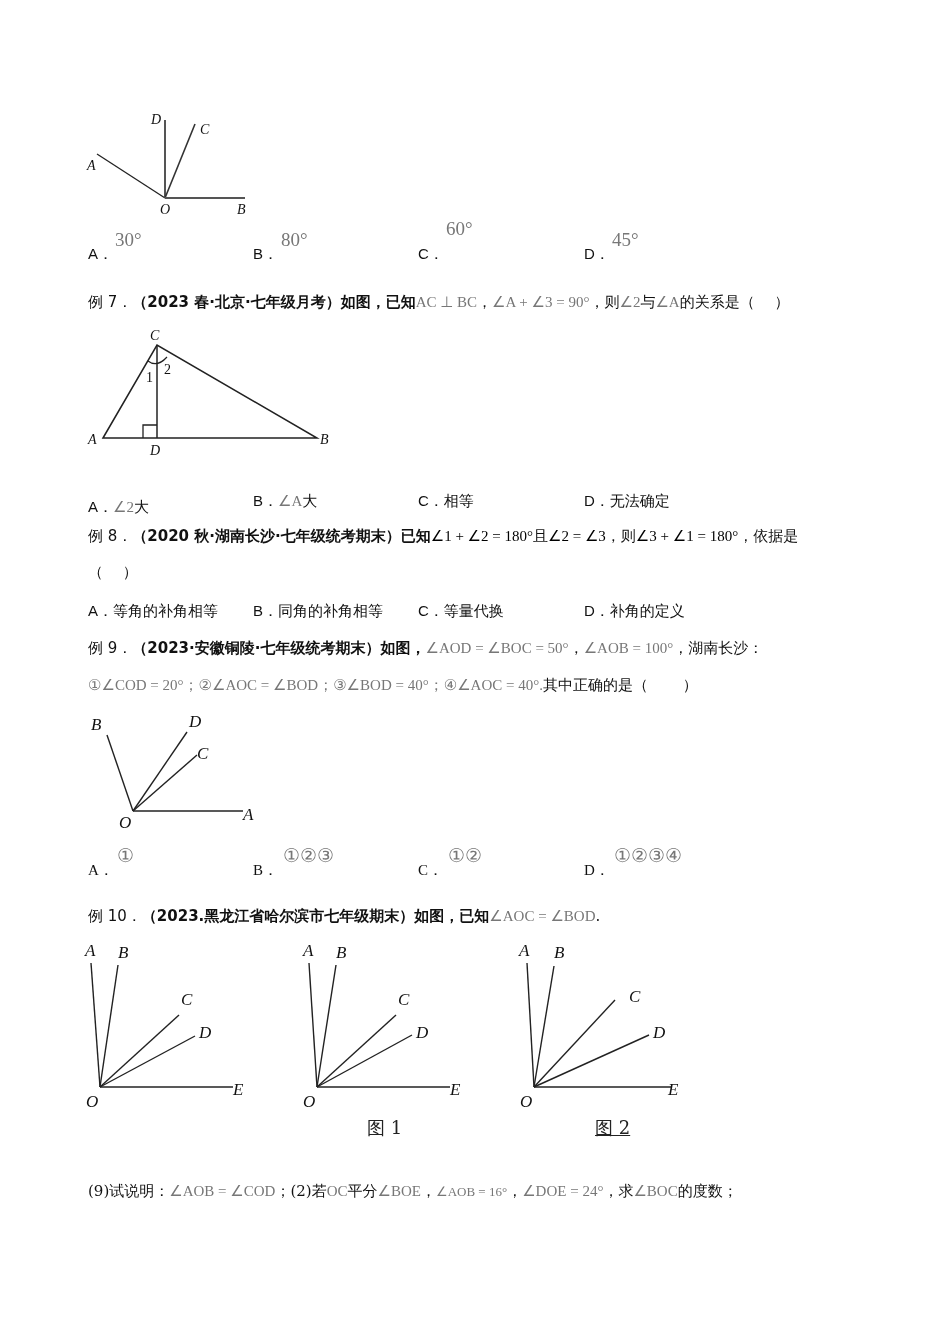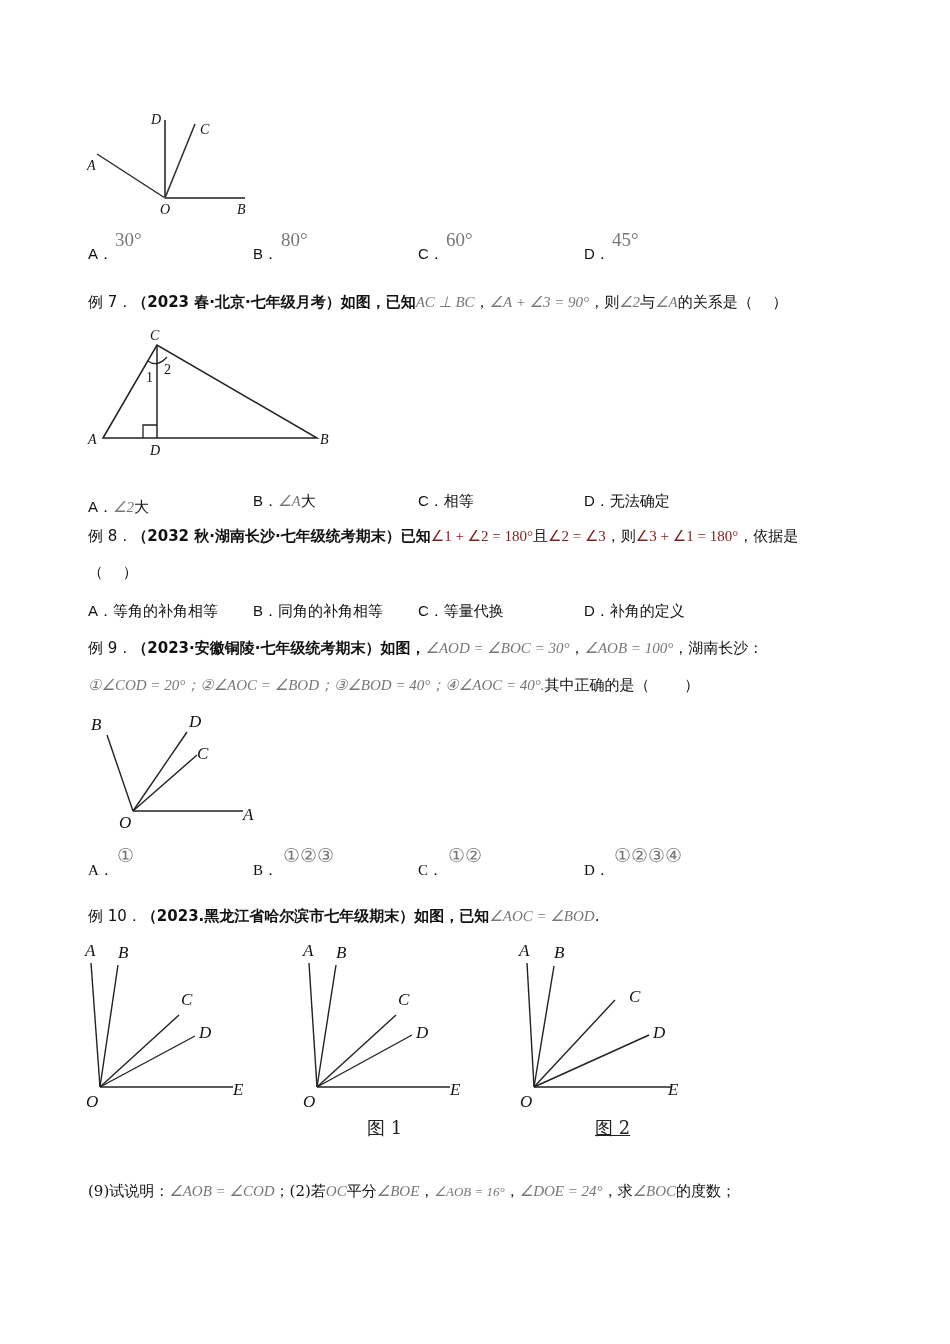--- a/index.html
+++ b/index.html
@@ -2,22 +2,22 @@
 <html><head>
   <meta charset="utf-8">
   <style>
     html, body { margin: 0; padding: 0; background: #ffffff; }
     body {
       width: 950px; height: 1344px; position: relative; overflow: hidden;
       font-family: "DejaVu Sans", sans-serif; color: #111;
     }
     .abs { position: absolute; }
     .row { position: absolute; left: 88px; font-size: 15px; line-height: 20px; white-space: nowrap; color: #111; }
-    .math { font-family: "Liberation Serif", serif; font-style: italic; color: #777; font-size: 15px; }
-    .mathn { font-family: "Liberation Serif", serif; color: #7f1d1d; font-size: 15px; }
+    .math { font-family: "Liberation Serif", serif; color: #777; font-size: 15px; }
+    .mathn { font-family: "Liberation Serif", serif; color: #000000; font-size: 15px; }
     .opt { position: absolute; font-size: 15px; line-height: 20px; white-space: nowrap; color: #111; }
     .optlabel { font-family: "Liberation Sans", sans-serif; }
     .serifopt { font-family: "Liberation Serif", serif; }
     .sup { position: absolute; font-family: "Liberation Serif", serif; color: #777; font-size: 19px; white-space: nowrap; }
     .fig-label { font-family: "Liberation Serif", serif; font-style: italic; font-size: 14px; fill: #111; }
     .fig-caption { position: absolute; font-family: "DejaVu Serif", serif; font-size: 18px; color: #222; }
     .bold { font-weight: bold; }
   </style>
 </head>
 <body>
@@ -33,21 +33,21 @@
   <text class="fig-label" x="80" y="114">O</text>
   <text class="fig-label" x="157" y="114">B</text>
 </svg>
 
 <div>
   <div class="opt" style="left:88px;top:244px;"><span class="optlabel">A．</span></div>
   <div class="sup" style="left:115px;top:229px;">30°</div>
   <div class="opt" style="left:253px;top:244px;"><span class="optlabel">B．</span></div>
   <div class="sup" style="left:281px;top:229px;">80°</div>
   <div class="opt" style="left:418px;top:244px;"><span class="optlabel">C．</span></div>
-  <div class="sup" style="left:446px;top:229px;">60°</div>
+  <div class="sup" style="left:446px;top:218px;">60°</div>
   <div class="opt" style="left:584px;top:244px;"><span class="optlabel">D．</span></div>
   <div class="sup" style="left:612px;top:229px;">45°</div>
 </div>
 
 <div class="row" style="top:292px;">
   <span>例 7．</span><span class="bold">（2023 春·北京·七年级月考）如图，已知</span><span class="math">AC ⊥ BC</span><span>，</span><span class="math">∠A + ∠3 = 90°</span><span>，则</span><span class="math">∠2</span><span>与</span><span class="math">∠A</span><span>的关系是（　 ）</span>
 </div>
 
 <svg class="abs" style="left:80px;top:322px;" width="270" height="140" viewBox="0 0 270 140">
   <polygon points="23,116 77,23 237,116" fill="none" stroke="#222" stroke-width="1.5"></polygon>
@@ -61,31 +61,31 @@
   <text class="fig-label" style="font-style:normal" x="66" y="60">1</text>
   <text class="fig-label" style="font-style:normal" x="84" y="52">2</text>
 </svg>
 
 <div class="opt" style="left:88px;top:491px;margin-top:6px;"><span class="optlabel">A．</span><span class="math">∠2</span><span>大</span></div>
 <div class="opt" style="left:253px;top:491px;"><span class="optlabel">B．</span><span class="math">∠A</span><span>大</span></div>
 <div class="opt" style="left:418px;top:491px;"><span class="optlabel">C．</span><span>相等</span></div>
 <div class="opt" style="left:584px;top:491px;"><span class="optlabel">D．</span><span>无法确定</span></div>
 
 <div class="row" style="top:526px;">
-  <span>例 8．</span><span class="bold">（2032 秋·湖南长沙·七年级统考期末）已知</span><span class="mathn">∠1 + ∠2 = 180°</span><span>且</span><span class="mathn">∠2 = ∠3</span><span>，则</span><span class="mathn">∠3 + ∠1 = 180°</span><span>，依据是</span>
+  <span>例 8．</span><span class="bold">（2020 秋·湖南长沙·七年级统考期末）已知</span><span class="mathn">∠1 + ∠2 = 180°</span><span>且</span><span class="mathn">∠2 = ∠3</span><span>，则</span><span class="mathn">∠3 + ∠1 = 180°</span><span>，依据是</span>
 </div>
 <div class="row" style="top:562px;">（　 ）</div>
 
 <div class="opt" style="left:88px;top:601px;"><span class="optlabel">A．</span><span>等角的补角相等</span></div>
 <div class="opt" style="left:253px;top:601px;"><span class="optlabel">B．</span><span>同角的补角相等</span></div>
 <div class="opt" style="left:418px;top:601px;"><span class="optlabel">C．</span><span>等量代换</span></div>
 <div class="opt" style="left:584px;top:601px;"><span class="optlabel">D．</span><span>补角的定义</span></div>
 
 <div class="row" style="top:638px;">
-  <span>例 9．</span><span class="bold">（2023·安徽铜陵·七年级统考期末）如图，</span><span class="math">∠AOD = ∠BOC = 30°</span><span>，</span><span class="math">∠AOB = 100°</span><span>，湖南长沙：</span>
+  <span>例 9．</span><span class="bold">（2023·安徽铜陵·七年级统考期末）如图，</span><span class="math">∠AOD = ∠BOC = 50°</span><span>，</span><span class="math">∠AOB = 100°</span><span>，湖南长沙：</span>
 </div>
 <div class="row" style="top:675px;">
   <span class="math">①∠COD = 20°；②∠AOC = ∠BOD；③∠BOD = 40°；④∠AOC = 40°.</span><span>其中正确的是（　　 ）</span>
 </div>
 
 <svg class="abs" style="left:80px;top:705px;" width="200" height="130" viewBox="0 0 200 130">
   <line x1="27" y1="30" x2="53" y2="106" stroke="#222" stroke-width="1.4"></line>
   <line x1="53" y1="106" x2="107" y2="27" stroke="#222" stroke-width="1.4"></line>
   <line x1="53" y1="106" x2="117" y2="50" stroke="#222" stroke-width="1.4"></line>
   <line x1="53" y1="106" x2="163" y2="106" stroke="#222" stroke-width="1.4"></line>

